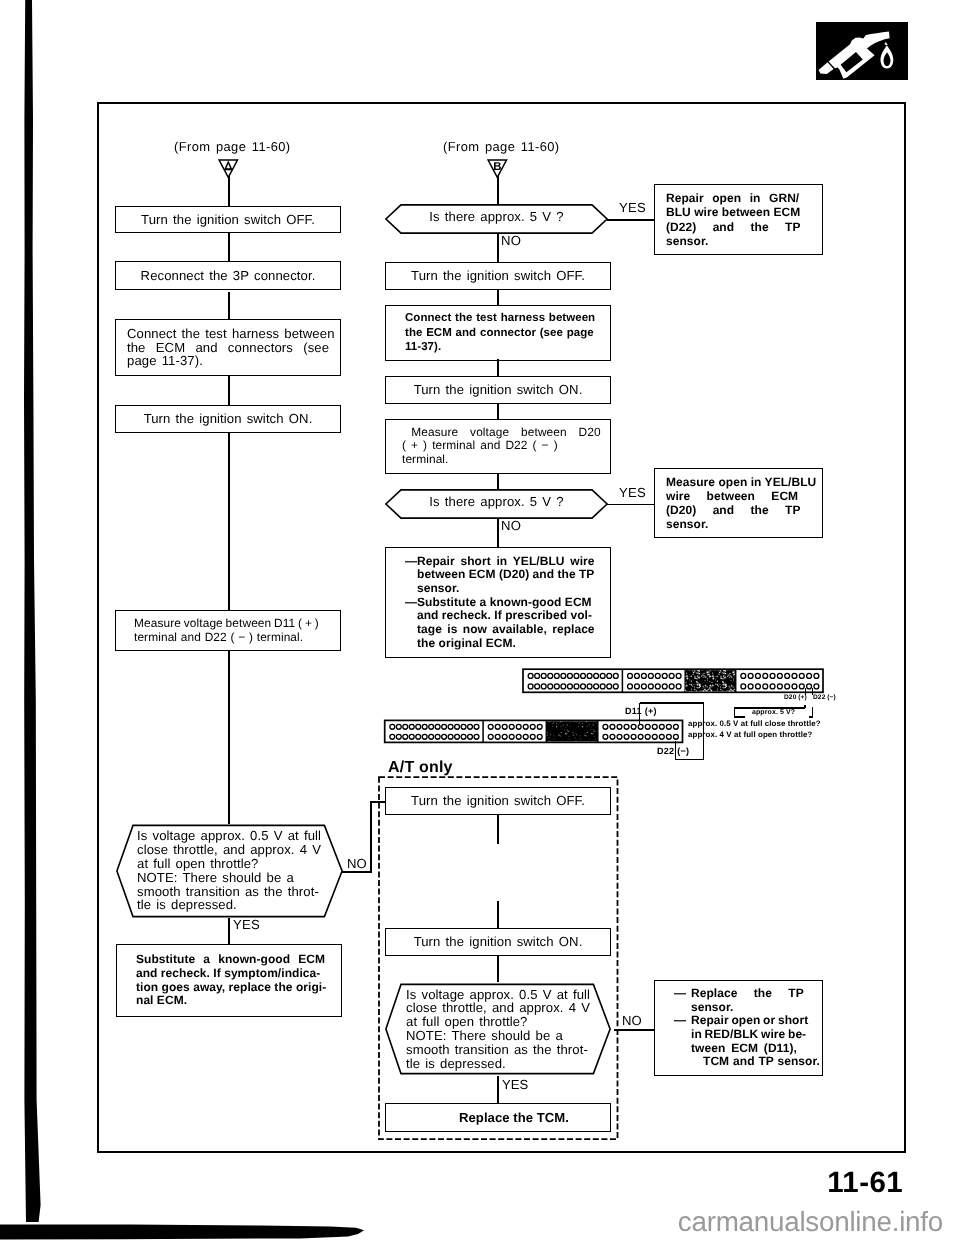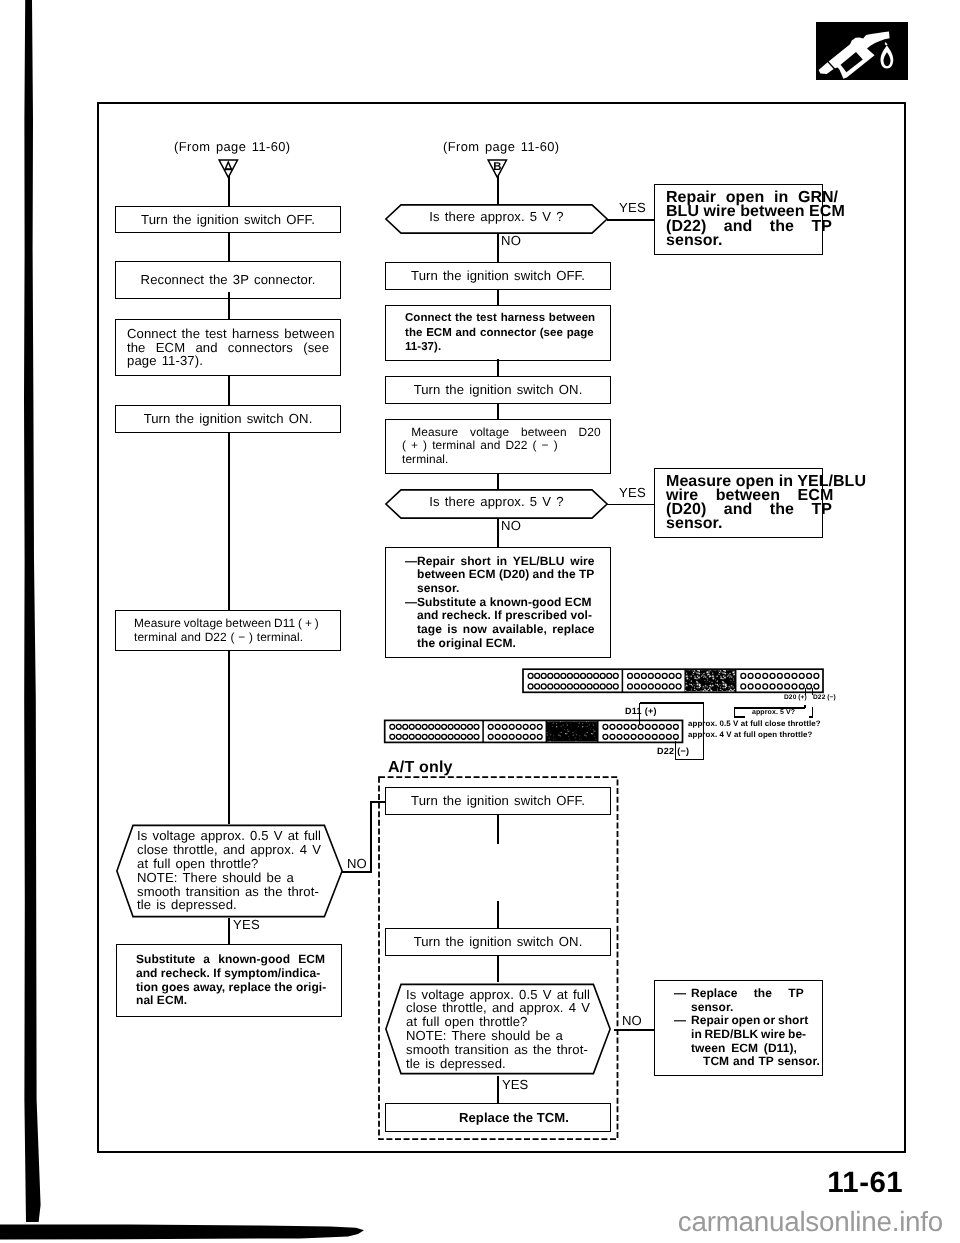--- a/index.html
+++ b/index.html
@@ -27,21 +27,21 @@
   .ln{position:absolute;background:#000;}
   .vln{width:1.5px;}
   .hln{height:1.5px;}
 
   svg{display:block;overflow:visible;}
 
   
   .tReg{font-size:13.1px;line-height:13.85px;letter-spacing:0.1px;word-spacing:1.4px;}
   .tRegS{font-size:11.9px;line-height:13.85px;letter-spacing:0.1px;word-spacing:1.2px;}
   .tBold{font-size:12px;line-height:13.7px;font-weight:bold;letter-spacing:0.05px;}
-  .tBoldS{font-size:16px;line-height:14.1px;font-weight:bold;letter-spacing:0.05px;}
+  .tBoldS{font-size:12px;line-height:14.1px;font-weight:bold;letter-spacing:0.05px;}
   .tBold2{font-size:11.5px;line-height:14.3px;font-weight:bold;letter-spacing:0.05px;word-spacing:0.5px;}
   .pl{padding:0 11px;}
 
   .hex{position:absolute;}
   .lnrow{white-space:pre;}
   .cl{font-weight:bold;letter-spacing:0.1px;}
   .bul{display:flex;}
   .bdash{flex:0 0 auto;padding-right:0px;letter-spacing:0;}
   .bbody{flex:1 1 auto;}
   .wide .bdash{padding-right:5px;}
@@ -100,21 +100,21 @@
     </svg>
   </div>
 
   <div class="ln vln" style="left:228px;top:176px;height:31px;"></div>
 
   <div class="box" style="left:115px;top:206px;width:226px;height:27px;">
     <div class="ctr tReg">Turn the ignition switch OFF.</div>
   </div>
   <div class="ln vln" style="left:228px;top:233px;height:28px;"></div>
 
-  <div class="box" style="left:115px;top:261px;width:226px;height:38px;">
+  <div class="box" style="left:115px;top:261px;width:226px;height:29px;">
     <div class="ctr tReg">Reconnect the 3P connector.</div>
   </div>
   <div class="ln vln" style="left:228px;top:292px;height:27px;"></div>
 
   <div class="box" style="left:115px;top:319px;width:226px;height:57px;">
     <div class="tReg pl">
         <div class="lnrow">Connect the test harness between</div>
         <div class="lnrow">the  ECM  and  connectors  (see</div>
         <div class="lnrow">page 11-37).</div>
       </div>

